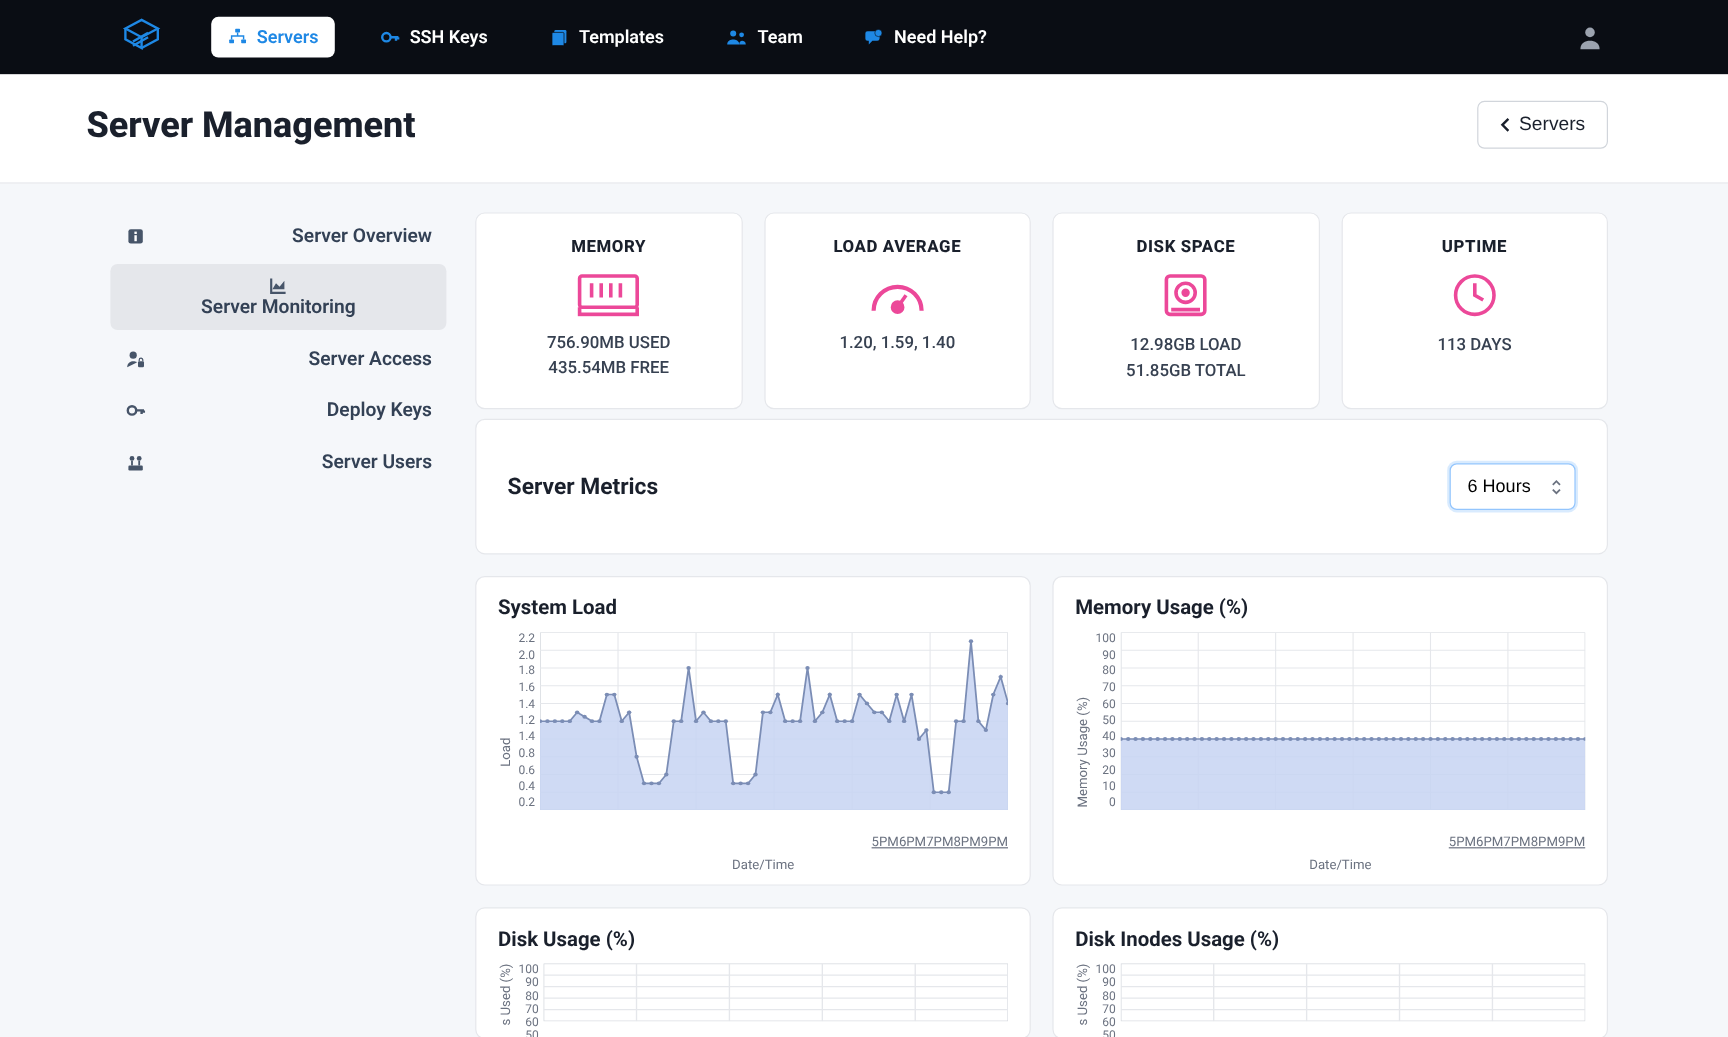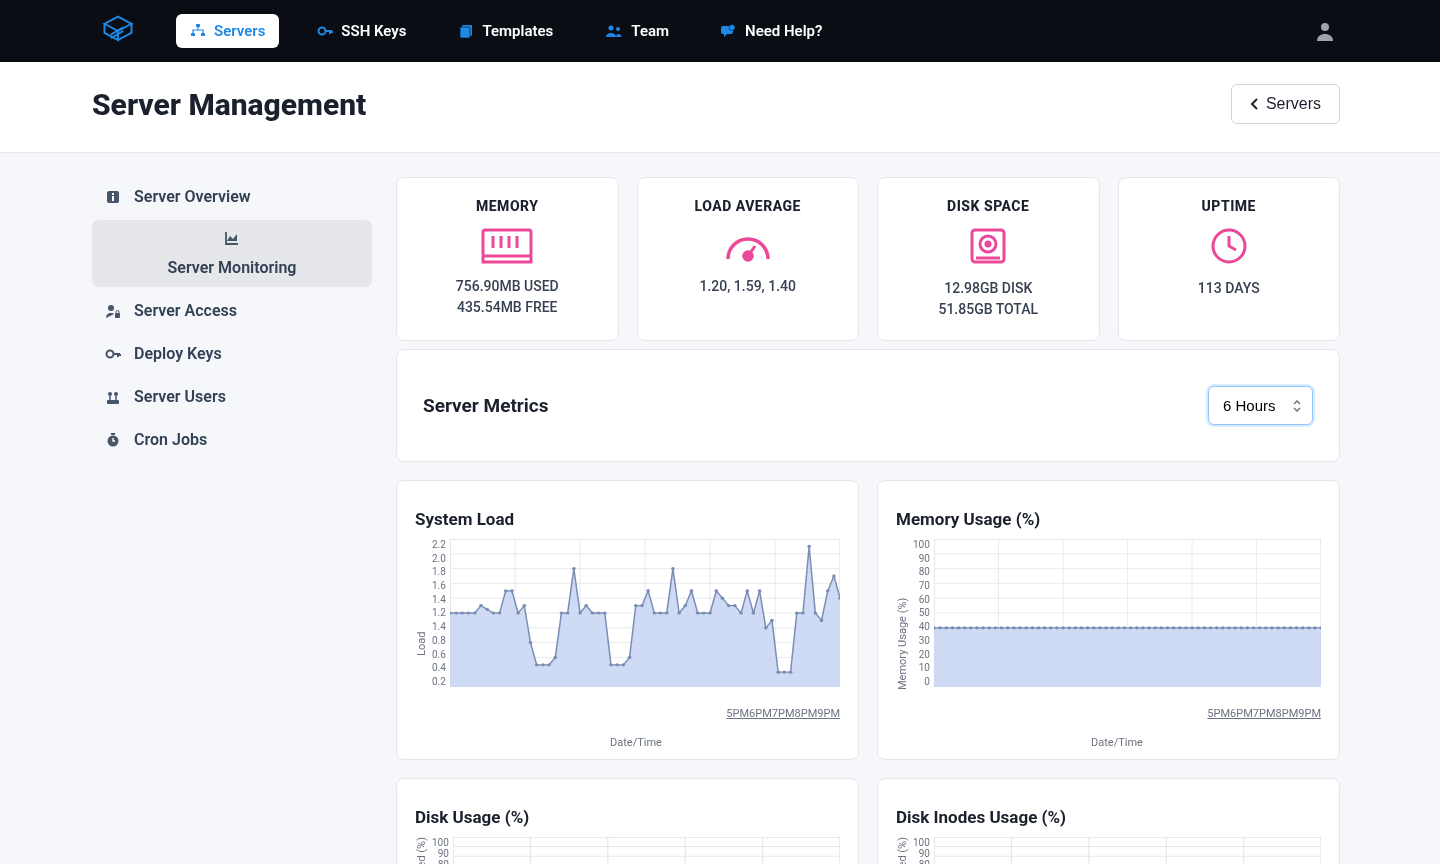--- a/index.html
+++ b/index.html
@@ -5,50 +5,50 @@
 * { margin: 0; padding: 0; box-sizing: border-box; }
 body { font-family: -apple-system, BlinkMacSystemFont, "Segoe UI", Roboto, sans-serif; background: #f5f7fa; color: #1a202c; }
 .navbar { background: #0a0d14; height: 62px; display: flex; align-items: center; padding: 0 24px 0 100px; }
 .navbar-logo { margin-right: 40px; }
 .navbar-items { display: flex; gap: 24px; flex: 1; }
 .nav-item { display: flex; align-items: center; gap: 8px; color: #fff; font-weight: 600; font-size: 15px; padding: 8px 14px; border-radius: 6px; cursor: pointer; }
 .nav-item.active { background: #fff; color: #1e88e5; }
 .nav-item.active .nav-icon { color: #1e88e5; }
 .nav-icon { color: #1e88e5; display: inline-flex; }
 .navbar-user { color: #9ca3af; cursor: pointer; margin-right: 80px; }
-.page-header { background: #fff; border-bottom: 1px solid #e5e7eb; padding: 22px 100px 28px 92px; display: flex; justify-content: space-between; align-items: center; }
+.page-header { background: #fff; border-bottom: 1px solid #e5e7eb; padding: 22px 100px 28px 72px; display: flex; justify-content: space-between; align-items: center; }
 .page-title { font-size: 30px; font-weight: 800; color: #1a202c; }
 .back-btn { display: flex; align-items: center; gap: 6px; padding: 10px 18px; border: 1px solid #d1d5db; border-radius: 6px; background: #fff; font-size: 16px; font-weight: 500; color: #1a202c; cursor: pointer; }
 .main { display: flex; padding: 24px 100px 24px 92px; gap: 24px; }
 .sidebar { width: 280px; flex-shrink: 0; }
-.sidebar-item { display: flex; align-items: center; gap: 12px; padding: 10px 12px; border-radius: 6px; font-size: 16px; font-weight: 600; color: #334155; cursor: pointer; margin-bottom: 4px; }
+.sidebar-item { display: flex; align-items: center; padding: 10px 12px; border-radius: 6px; font-size: 16px; font-weight: 600; color: #334155; cursor: pointer; margin-bottom: 4px; justify-content: space-between; }
 .sidebar-item.active { background: #e5e7eb; flex-direction: column; }
 .sidebar-icon { width: 18px; color: #475569; display: inline-flex; justify-content: center; }
 .content { flex: 1; }
 .stats-row { display: grid; grid-template-columns: repeat(4, 1fr); gap: 18px; margin-bottom: 8px; }
 .stat-card { background: #fff; border: 1px solid #e5e7eb; border-radius: 8px; padding: 20px 16px; text-align: center; }
 .stat-title { font-size: 14px; font-weight: 800; letter-spacing: 0.5px; color: #1a202c; margin-bottom: 12px; }
 .stat-icon { color: #ec4899; margin-bottom: 12px; display: flex; justify-content: center; }
 .stat-line { font-size: 14px; font-weight: 500; color: #374151; line-height: 1.5; }
 .metrics-header { background: #fff; border: 1px solid #e5e7eb; border-radius: 8px; padding: 36px 26px; display: flex; justify-content: space-between; align-items: center; margin-bottom: 18px; }
 .metrics-title { font-size: 19px; font-weight: 700; }
 .metrics-select { padding: 10px 36px 10px 14px; border: 1px solid #93c5fd; border-radius: 6px; font-size: 15px; background: #fff; cursor: pointer; position: relative; box-shadow: 0 0 0 2px rgba(147,197,253,0.35); appearance: none; }
 .select-wrap { position: relative; }
 .select-chevrons { position: absolute; right: 10px; top: 50%; transform: translateY(-50%); pointer-events: none; color: #6b7280; }
 .charts-row { display: grid; grid-template-columns: 1fr 1fr; gap: 18px; margin-bottom: 18px; }
-.chart-card { background: #fff; border: 1px solid #e5e7eb; border-radius: 8px; padding: 28px 18px 10px 18px; }
+.chart-card { background: #fff; border: 1px solid #e5e7eb; border-radius: 8px; padding: 16px 18px 10px 18px; }
 .chart-title { font-size: 17px; font-weight: 700; margin-bottom: 10px; }
 .chart-body { display: flex; }
 .y-axis-label { writing-mode: vertical-rl; transform: rotate(180deg); font-size: 11px; color: #6b7280; text-align: center; margin-right: 4px; }
 .chart-area { flex: 1; }
 .plot-wrap { display: flex; }
 .y-ticks { display: flex; flex-direction: column; justify-content: space-between; font-size: 10px; color: #6b7280; text-align: right; padding-right: 4px; height: 148px; }
 .plot { flex: 1; height: 148px; position: relative; }
 .x-ticks { display: flex; justify-content: flex-end; font-size: 11px; color: #6b7280; margin-top: 20px; padding-left: 26px; text-decoration: underline; }
-.x-axis-label { text-align: center; font-size: 11px; color: #6b7280; margin-top: 16px; }
+.x-axis-label { text-align: center; font-size: 11px; color: #6b7280; margin-top: 6px; }
 svg { display: block; }
 </style>
 </head>
 <body>
 
 <div class="navbar">
   <div class="navbar-logo">
     <svg width="36" height="36" viewBox="0 0 40 40">
         <g fill="none" stroke="#1e88e5" stroke-width="2.2">
           <path d="M5 12 L20 4 L35 12 L20 20 Z"></path>
@@ -173,30 +173,20 @@
       <span class="sidebar-icon">
           <svg width="16" height="16" viewBox="0 0 16 16" fill="currentColor">
             <rect x="2" y="11" width="12" height="4" rx="1"></rect>
             <circle cx="5" cy="5" r="2"></circle>
             <circle cx="11" cy="5" r="2"></circle>
             <path d="M5 7 v4 M11 7 v4" stroke="currentColor" stroke-width="1.5"></path>
           </svg>
         </span>
       <span>Server Users</span>
     </div>
-    <div class="sidebar-item">
-      <span class="sidebar-icon">
-          <svg width="16" height="16" viewBox="0 0 16 16" fill="currentColor">
-            <circle cx="8" cy="9" r="5.5"></circle>
-            <rect x="6" y="1" width="4" height="2"></rect>
-            <path d="M8 6 v3 h2" stroke="#fff" stroke-width="1.3" fill="none"></path>
-          </svg>
-        </span>
-      <span>Cron Jobs</span>
-    </div>
   </div>
 
   <div class="content">
     <div class="stats-row">
       <div class="stat-card">
         <div class="stat-title">MEMORY</div>
         <div class="stat-icon">
             <svg width="56" height="38" viewBox="0 0 56 38" fill="none" stroke="#ec4899" stroke-width="3">
               <rect x="4" y="4" width="48" height="26" rx="2"></rect>
               <path d="M4 30 v6 h48 v-6"></path>
@@ -220,21 +210,21 @@
       <div class="stat-card">
         <div class="stat-title">DISK SPACE</div>
         <div class="stat-icon">
             <svg width="40" height="40" viewBox="0 0 40 40" fill="none" stroke="#ec4899" stroke-width="3">
               <rect x="4" y="4" width="32" height="32" rx="3"></rect>
               <circle cx="20" cy="18" r="8"></circle>
               <circle cx="20" cy="18" r="2" fill="#ec4899"></circle>
               <path d="M8 32 h24"></path>
             </svg>
           </div>
-        <div class="stat-line">12.98GB DISK</div>
+        <div class="stat-line">12.98GB LOAD</div>
         <div class="stat-line">51.85GB TOTAL</div>
       </div>
       <div class="stat-card">
         <div class="stat-title">UPTIME</div>
         <div class="stat-icon">
             <svg width="40" height="40" viewBox="0 0 40 40" fill="none" stroke="#ec4899" stroke-width="3">
               <circle cx="20" cy="20" r="16"></circle>
               <path d="M20 10 v10 l7 4"></path>
             </svg>
           </div>

